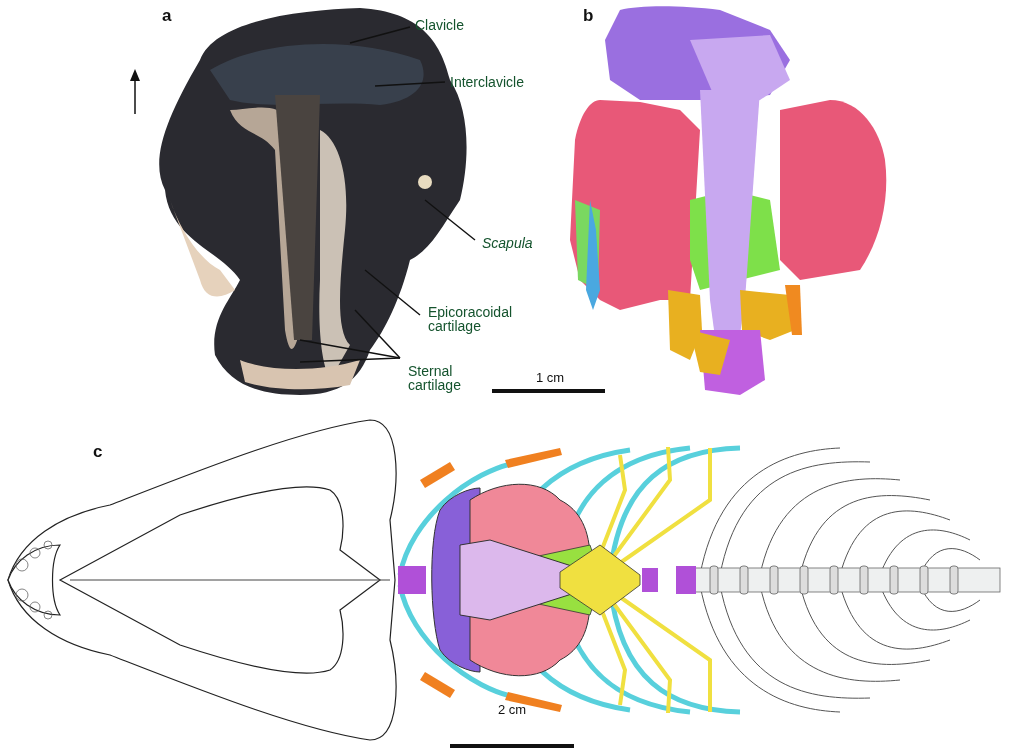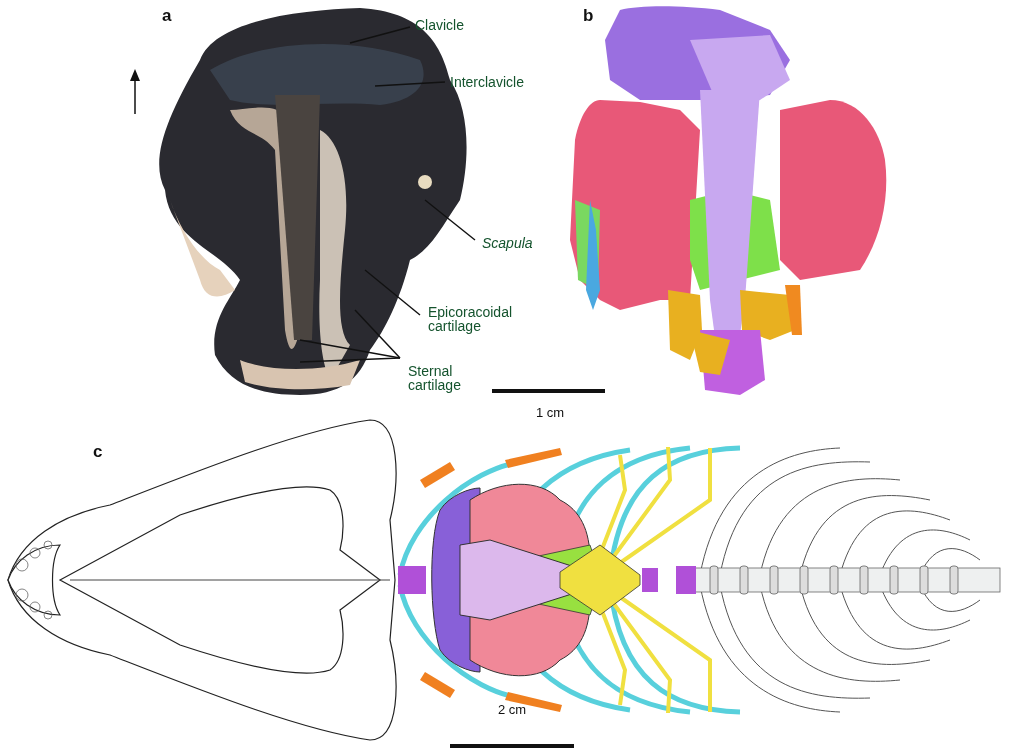--- a/index.html
+++ b/index.html
@@ -160,14 +160,14 @@
 <div class="anno" style="left:482px; top:236px;font-style:italic;">Scapula</div>
 <div class="anno" style="left:428px; top:305px;">
   <div>Epicoracoidal</div>
   <div>cartilage</div>
 </div>
 <div class="anno" style="left:408px; top:348px;margin-top:16px;">
   <div>Sternal</div>
   <div>cartilage</div>
 </div>
 
-<div class="scale-text" style="left:520px; top:370px; width:60px;margin-top:35px;">1 cm</div>
+<div class="scale-text" style="left:520px; top:370px; width:60px;">1 cm</div>
 <div class="scale-text" style="left:482px; top:702px; width:60px;">2 cm</div>
 
 </body></html>

